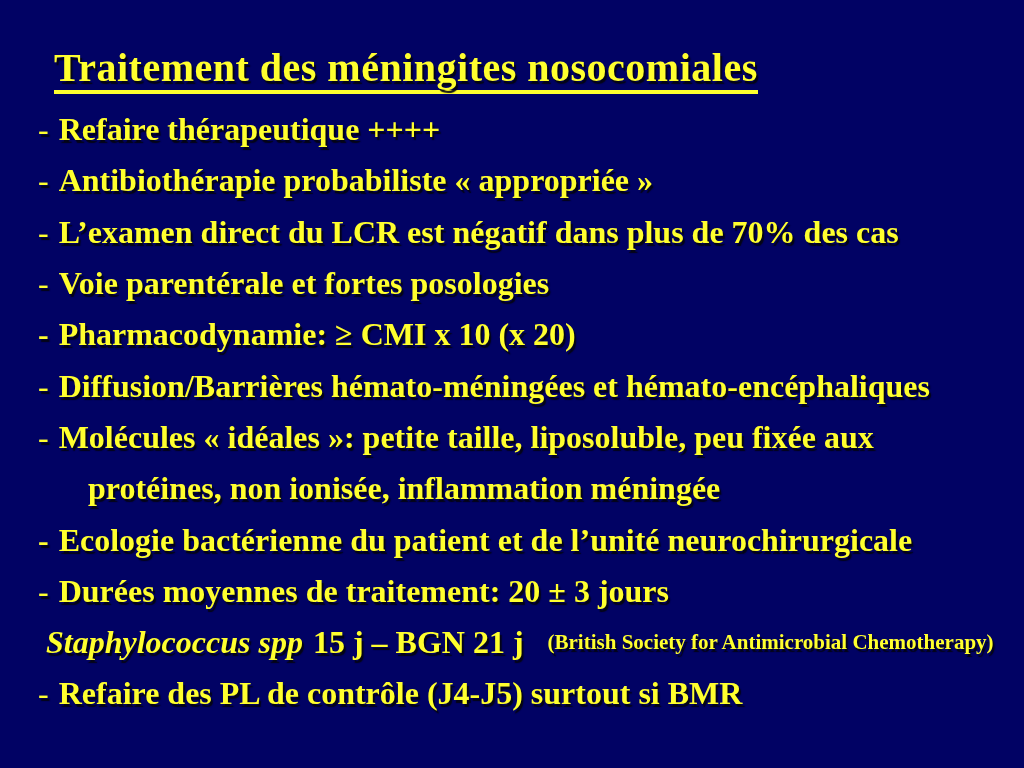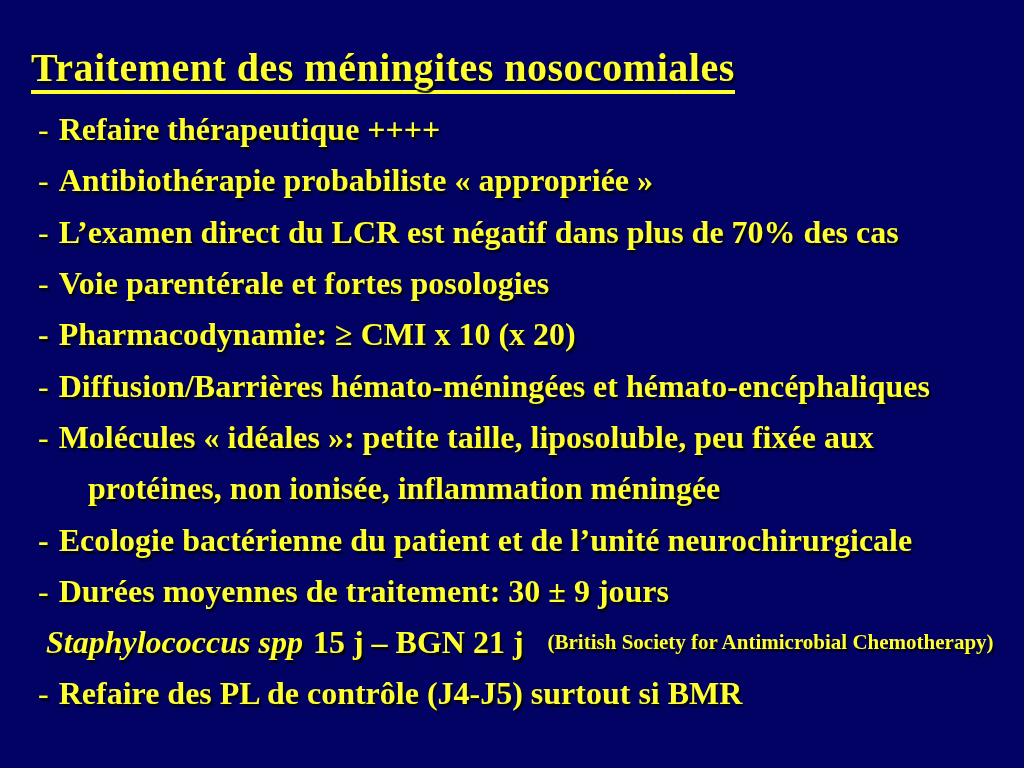--- a/index.html
+++ b/index.html
@@ -12,21 +12,21 @@
     overflow: hidden;
     font-family: "Liberation Serif", "DejaVu Serif", serif;
   }
   .slide {
     position: relative;
     width: 1024px;
     height: 768px;
   }
   .title {
     position: absolute;
-    left: 31px;
+    left: 54px;
     top: 47px;
     display: inline-block;
     font-size: 40px;
     font-weight: bold;
     line-height: 1.05;
     letter-spacing: 0.5px;
     border-bottom: 4px solid;
     padding-bottom: 1px;
     white-space: nowrap;
     text-shadow: 2px 3px 1px rgba(4,4,18,0.95);
@@ -101,21 +101,21 @@
       </div>
       <div class="line indent">
         <span class="part-text">protéines, non ionisée, inflammation méningée</span>
       </div>
       <div class="line">
         <span class="dash bold">-</span>
         <span class="part-text">Ecologie bactérienne du patient et de l’unité neurochirurgicale</span>
       </div>
       <div class="line">
         <span class="dash">-</span>
-        <span class="part-text">Durées moyennes de traitement: 30 ± 9 jours</span>
+        <span class="part-text">Durées moyennes de traitement: 20 ± 3 jours</span>
       </div>
       <div class="line indent-sm">
         <span class="part-italic">Staphylococcus spp</span>
         <span class="part-text">15 j – BGN 21 j</span>
         <span class="part-small">(British Society for Antimicrobial Chemotherapy)</span>
       </div>
       <div class="line">
         <span class="dash">-</span>
         <span class="part-text">Refaire des PL de contrôle (J4-J5) surtout si BMR</span>
       </div>

